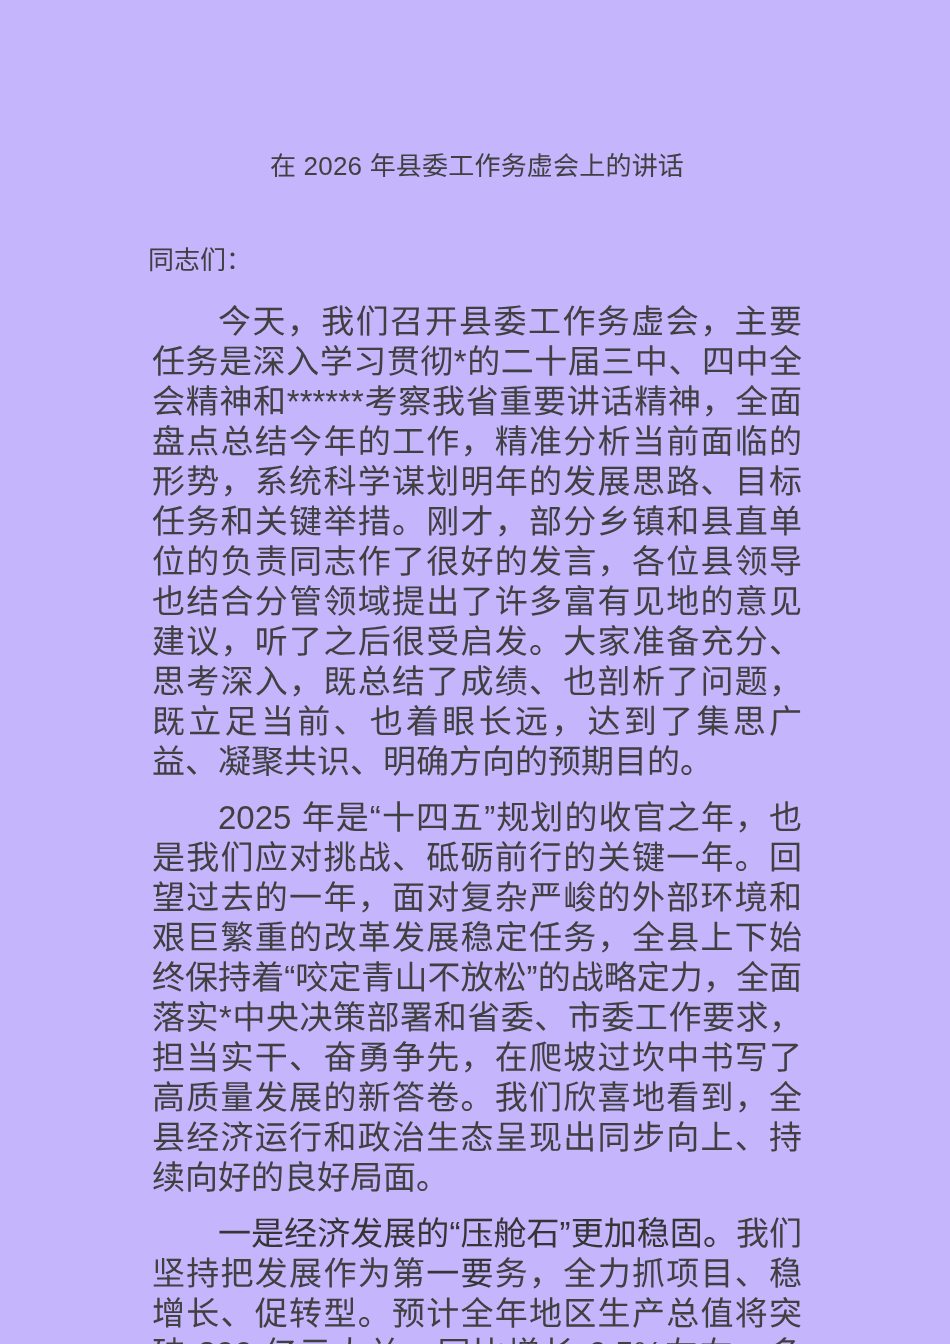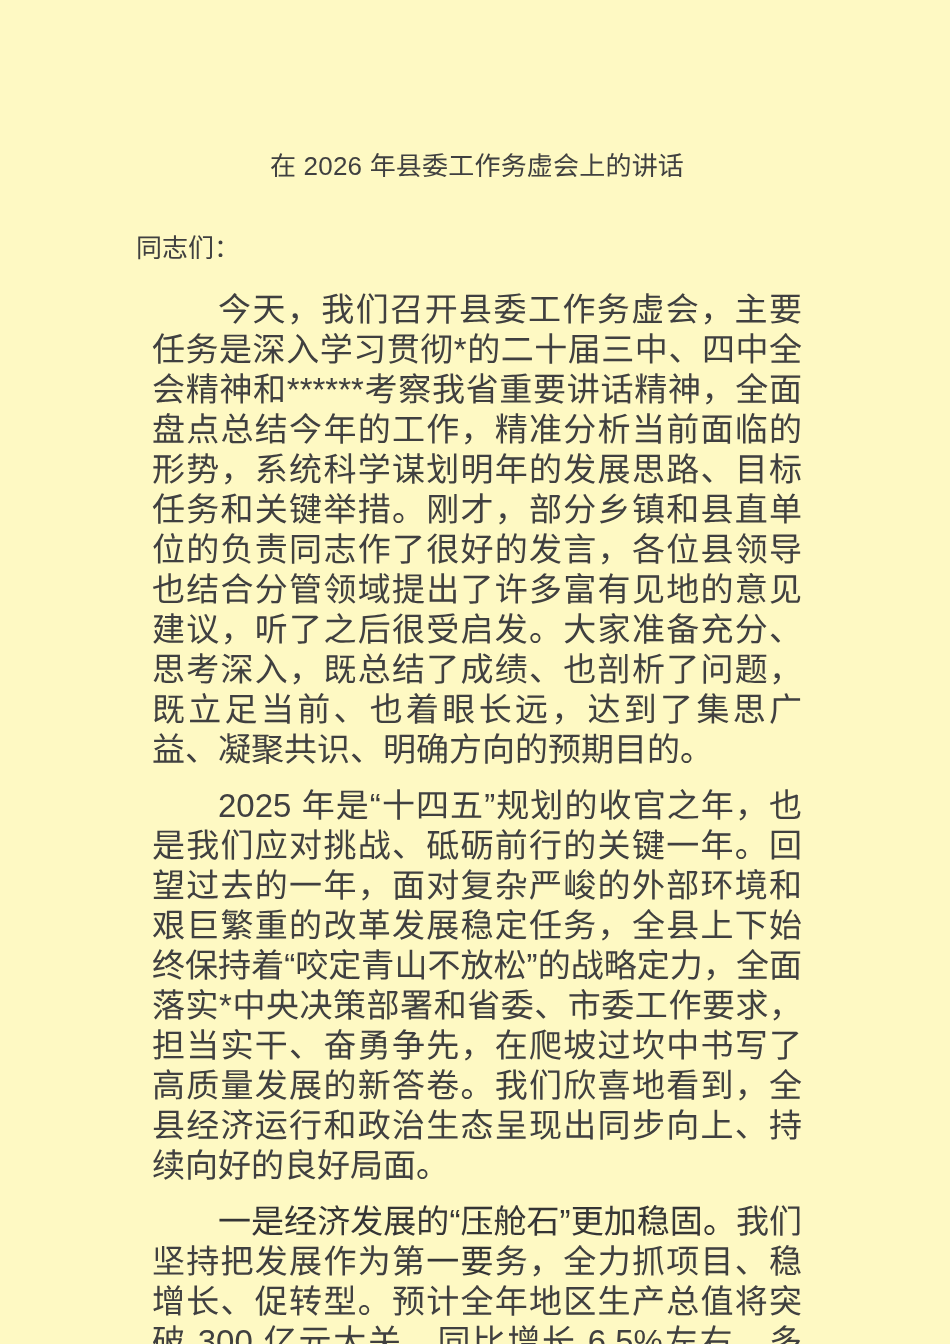--- a/index.html
+++ b/index.html
@@ -6,21 +6,21 @@
   html, body {
     margin: 0;
     padding: 0;
     background: #ffffff;
   }
 
   .page {
     position: relative;
     width: 950px;
     height: 1344px;
-    background: #fef9c3;
+    background: #c4b5fd;
     margin: 0 auto;
     overflow: hidden;
     font-family: "Liberation Sans", "DejaVu Sans", sans-serif;
     color: #404040;
     -webkit-font-smoothing: antialiased;
   }
 
   .doc-body {
     position: absolute;
     left: 136px;
@@ -39,21 +39,21 @@
     color: #404040;
   }
 
   .spacer-after-title {
     height: 30px;
   }
 
   .salutation {
     font-size: 26px;
     line-height: 52px;
-    margin: 0;
+    margin: 12px;
     text-align: left;
     color: #404040;
   }
 
   .para {
     font-size: 33px;
     line-height: 40px;
     margin: 16px;
     text-align: justify;
     text-justify: inter-ideograph;

